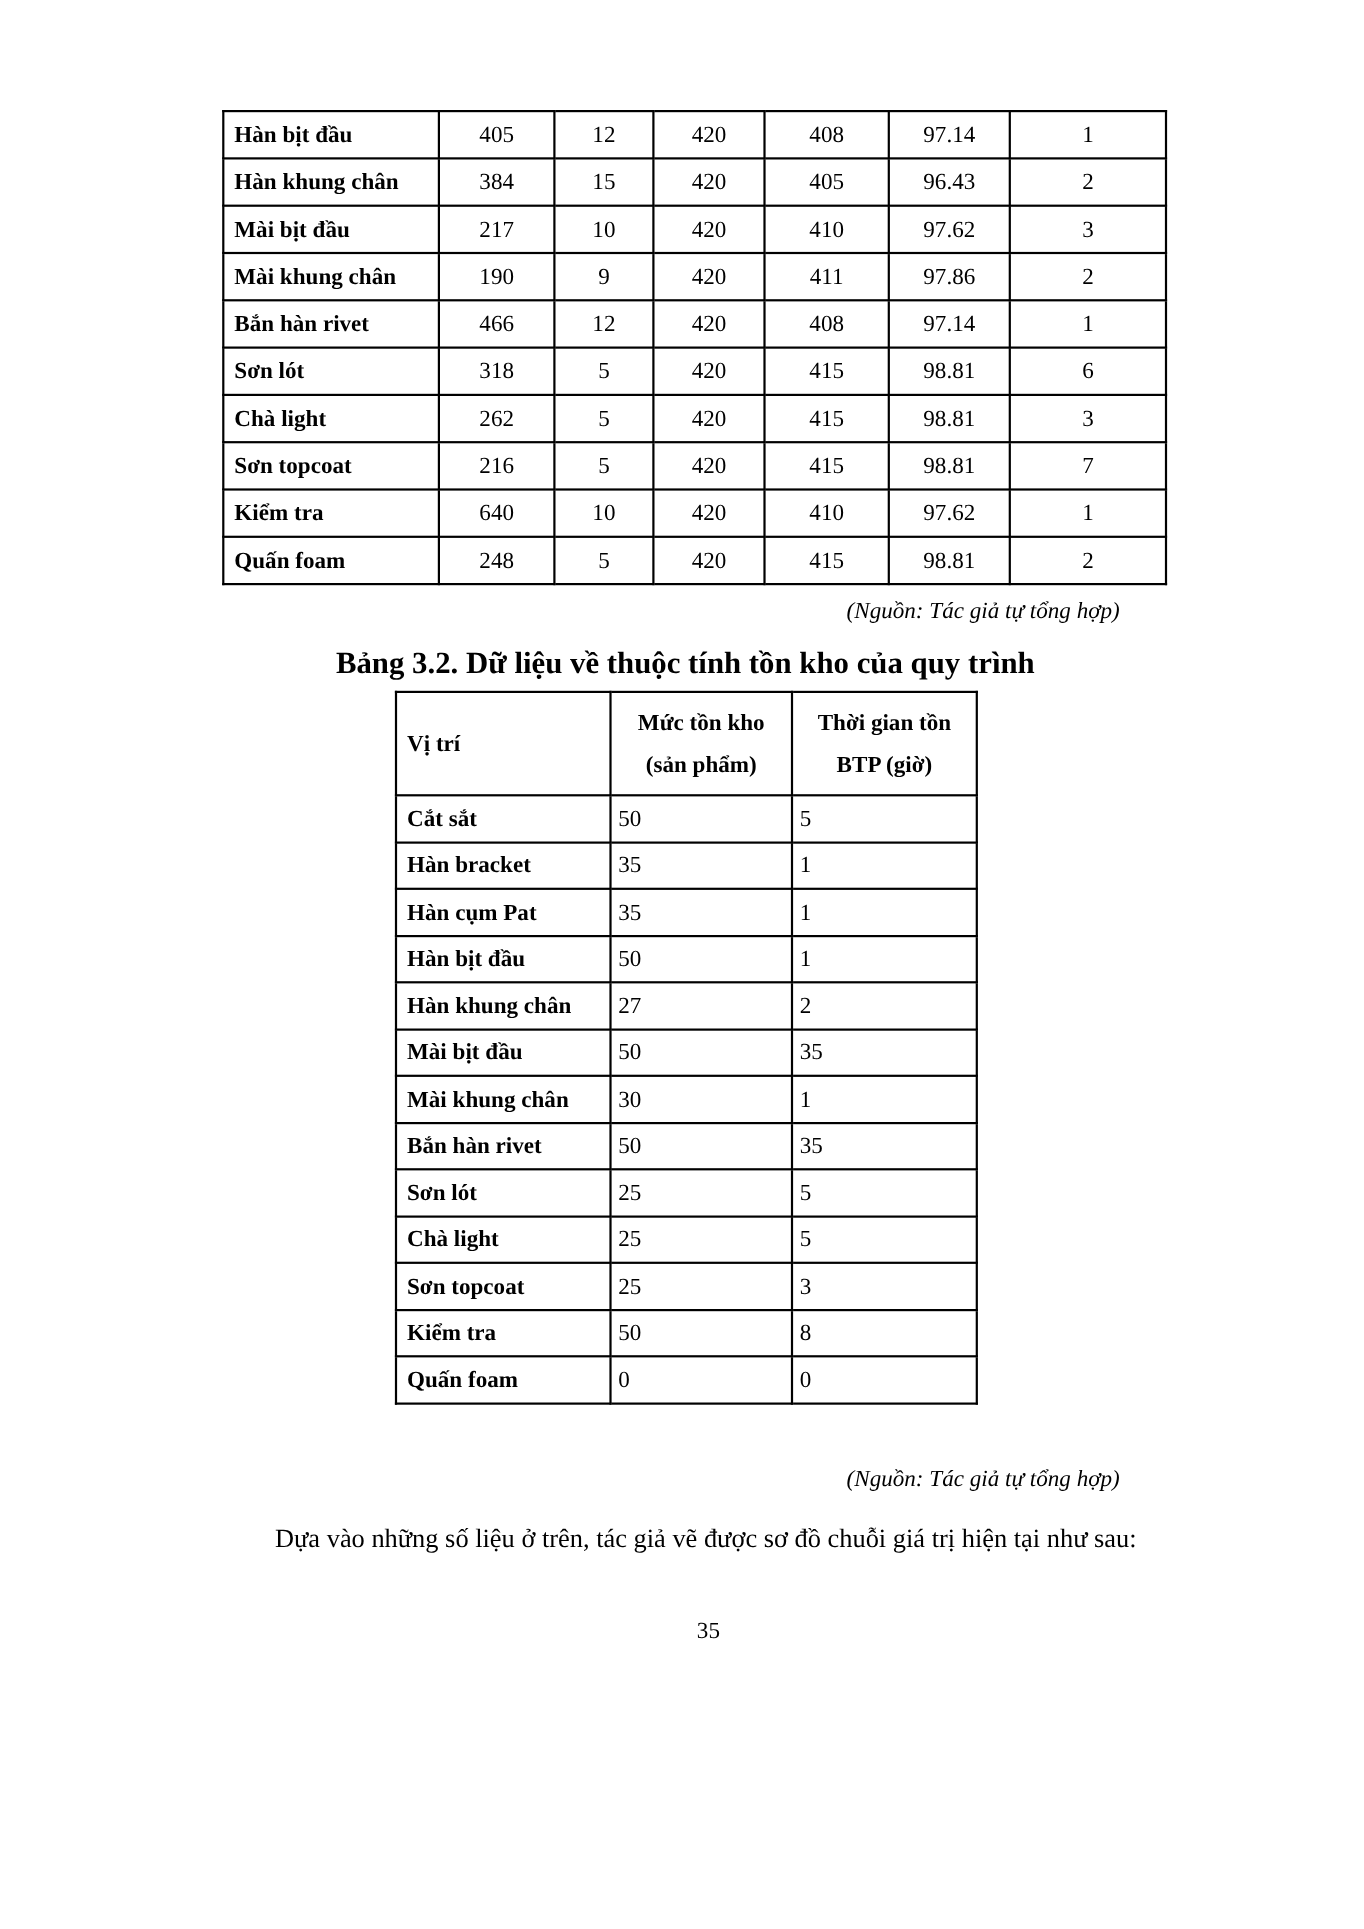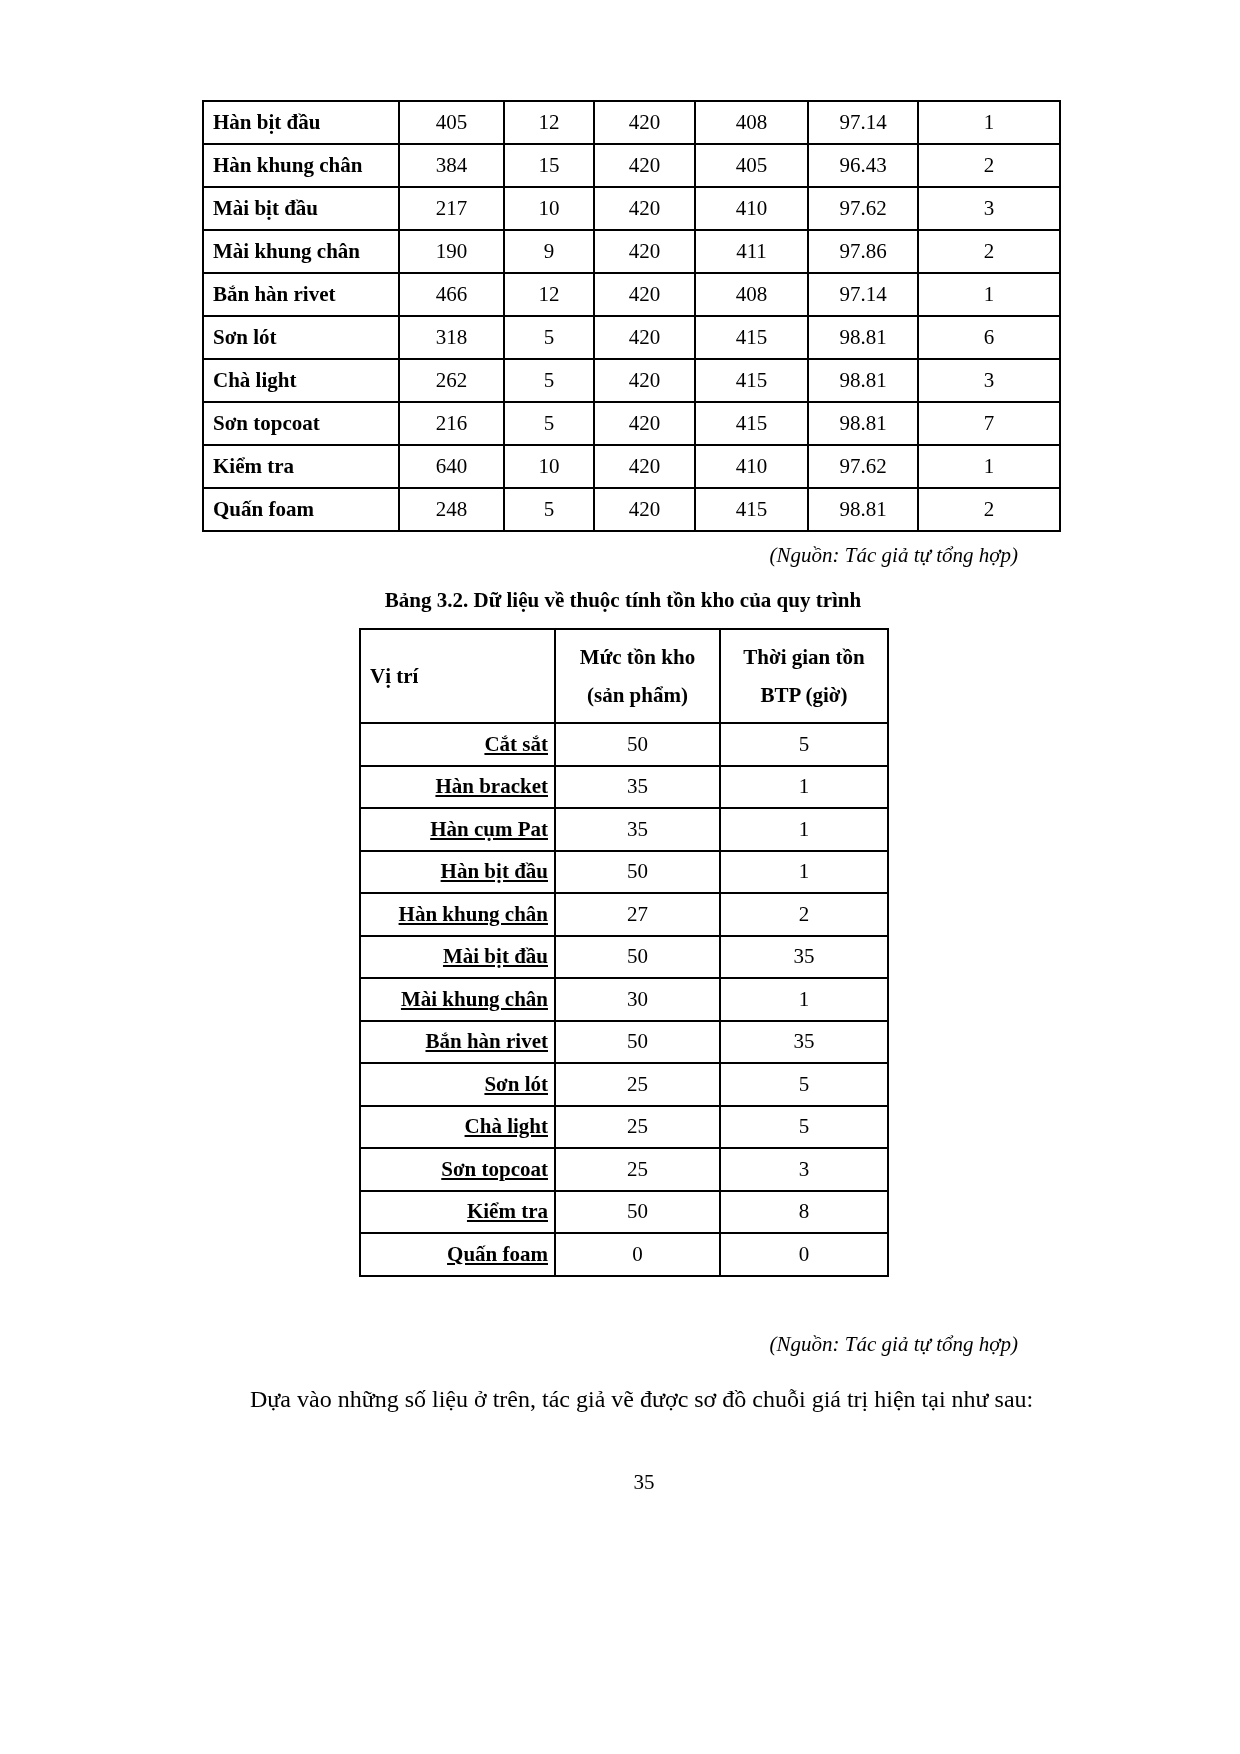--- a/index.html
+++ b/index.html
@@ -55,21 +55,21 @@
     white-space: nowrap;
   }
   .source-note-1 { top: 543px; }
   .source-note-2 { top: 1332px; }
   
   .table2-caption {
     position: absolute;
     left: 581px;
     top: 588px;
     transform: translateX(-50%);
-    font-size: 21px;
+    font-size: 28px;
     font-weight: bold;
     white-space: nowrap;
   }
   
   .table2 {
     position: absolute;
     left: 317px;
     top: 628px;
     width: 528px;
   }
@@ -81,28 +81,26 @@
   }
   .table2 th.pos-header {
     text-align: left;
     padding-left: 9px;
   }
   .table2 th .hline {
     line-height: 38px;
   }
   .table2 td {
     height: 42.5px;
-    text-align: center;
     vertical-align: middle;
   }
   .table2 td:first-child {
-    text-align: right;
+    text-align: left;
     font-weight: bold;
     padding-left: 9px;
-    text-decoration: underline;
   }
   
   .closing-paragraph {
     position: absolute;
     left: 208px;
     top: 1386px;
     font-size: 24px;
     white-space: nowrap;
   }
   .page-number {

